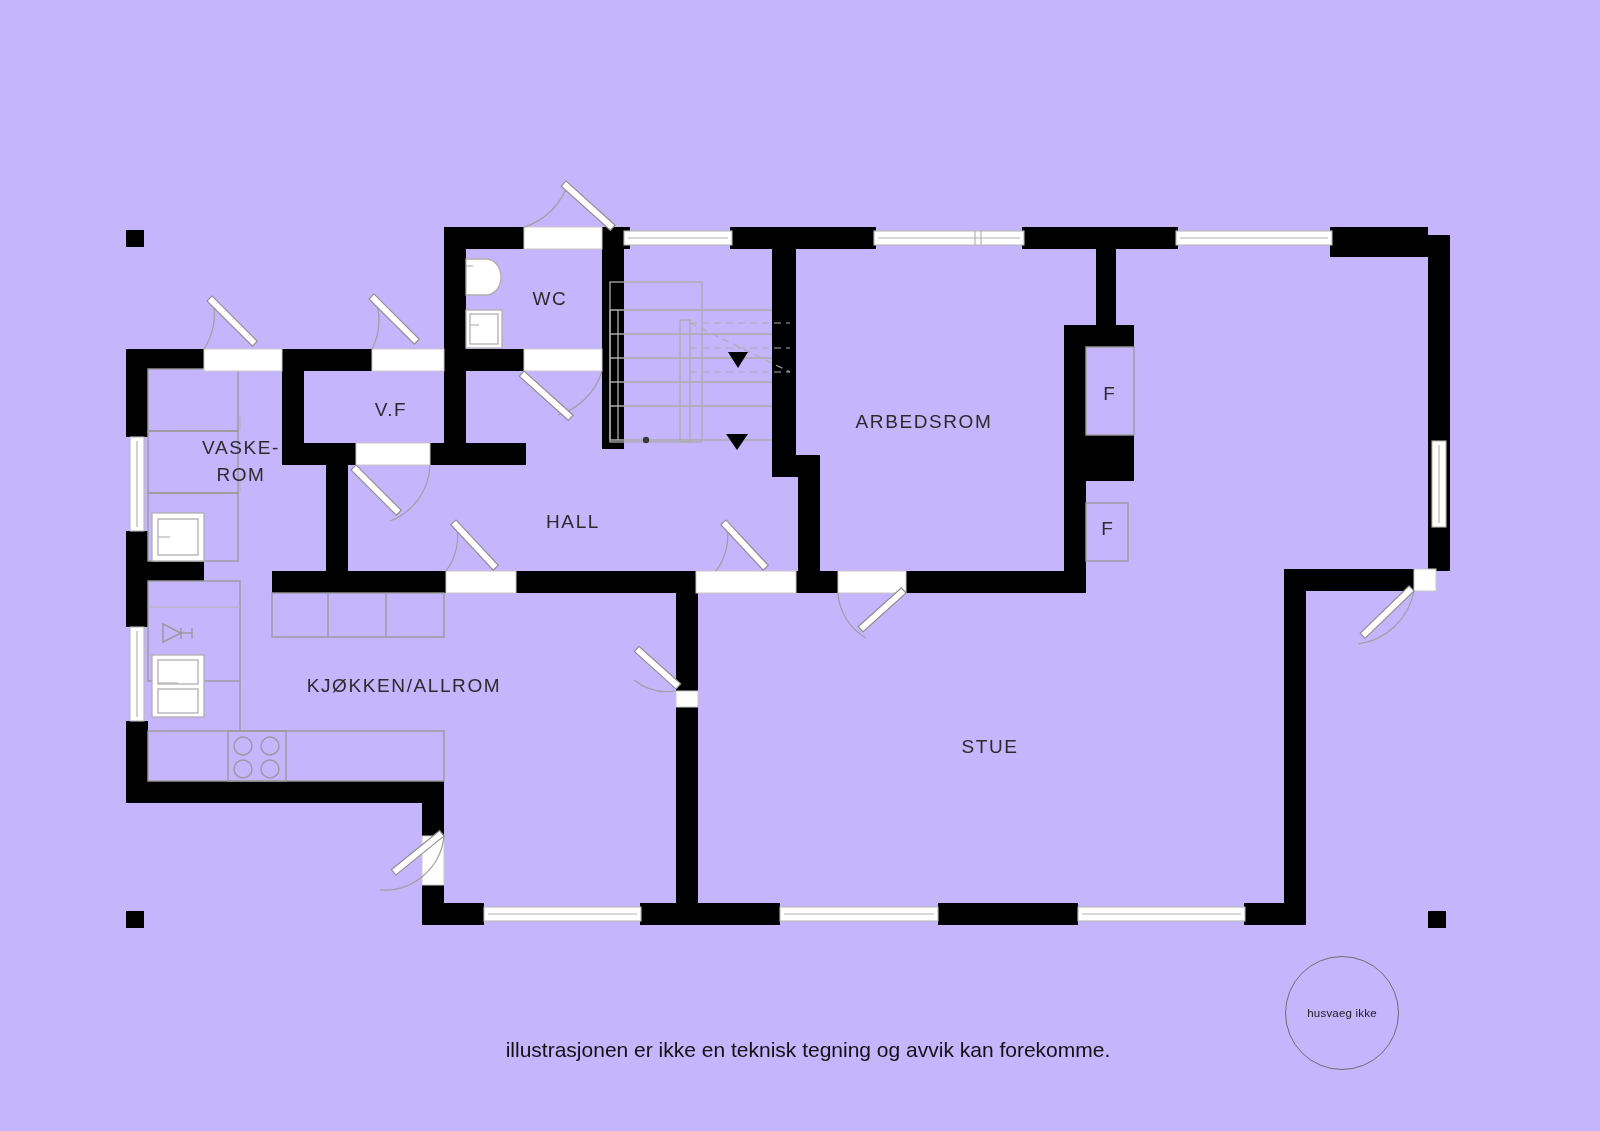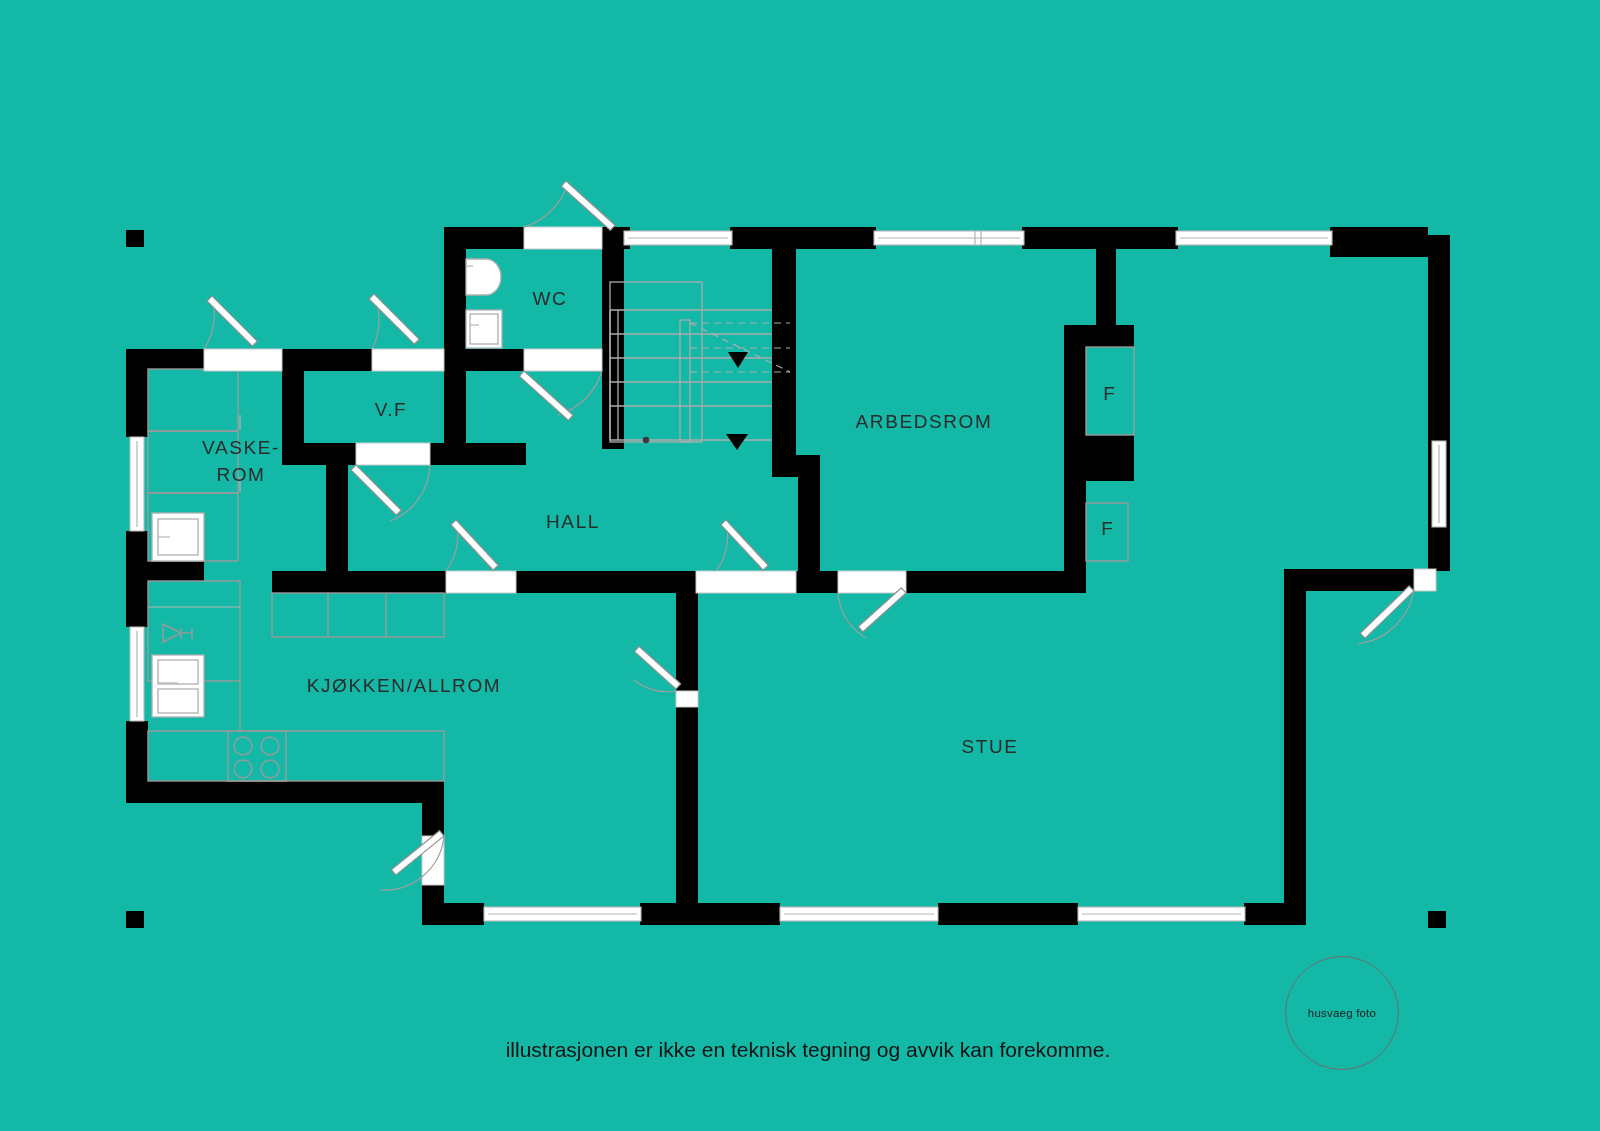--- a/index.html
+++ b/index.html
@@ -7,21 +7,21 @@
     padding: 0;
     background: #ffffff;
   }
   body {
     font-family: "Liberation Sans", sans-serif;
   }
   #page {
     position: relative;
     width: 1600px;
     height: 1131px;
-    background: #14b8a6;
+    background: #c4b5fd;
     overflow: hidden;
   }
   #plan-svg {
     position: absolute;
     left: 0;
     top: 0;
     width: 1600px;
     height: 1131px;
   }
   .wall        { fill: #000000; }
@@ -376,18 +376,18 @@
     <text class="roomlabel" x="404" y="692">KJØKKEN/ALLROM</text>
     <text class="roomlabel" x="924" y="428">ARBEDSROM</text>
     <text class="roomlabel" x="990" y="753">STUE</text>
 
     <text class="fbox-label" x="1109" y="400">F</text>
     <text class="fbox-label" x="1107" y="535">F</text>
 
   </svg>
 
   <div id="logo-circle">
-    <span id="logo-text">husvaeg foto</span>
+    <span id="logo-text">husvaeg ikke</span>
   </div>
 
   <div id="caption">illustrasjonen er ikke en teknisk tegning og avvik kan forekomme.</div>
 
 </div>
 
 </body></html>

